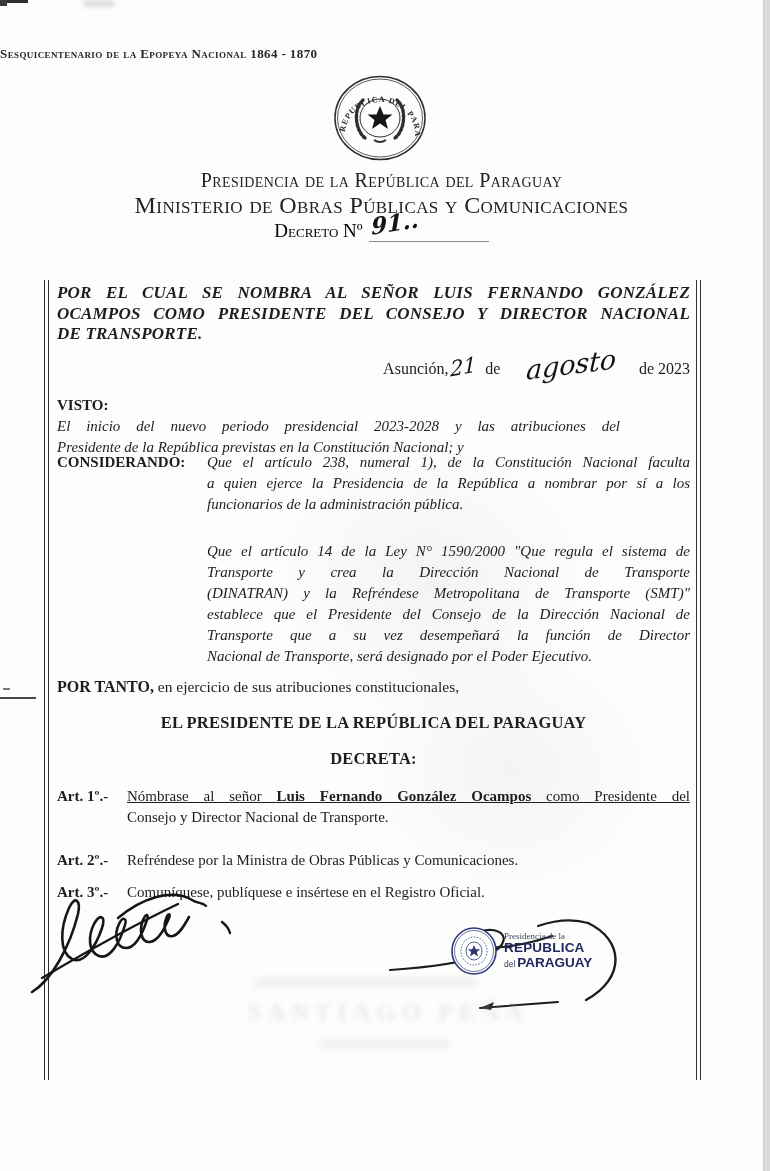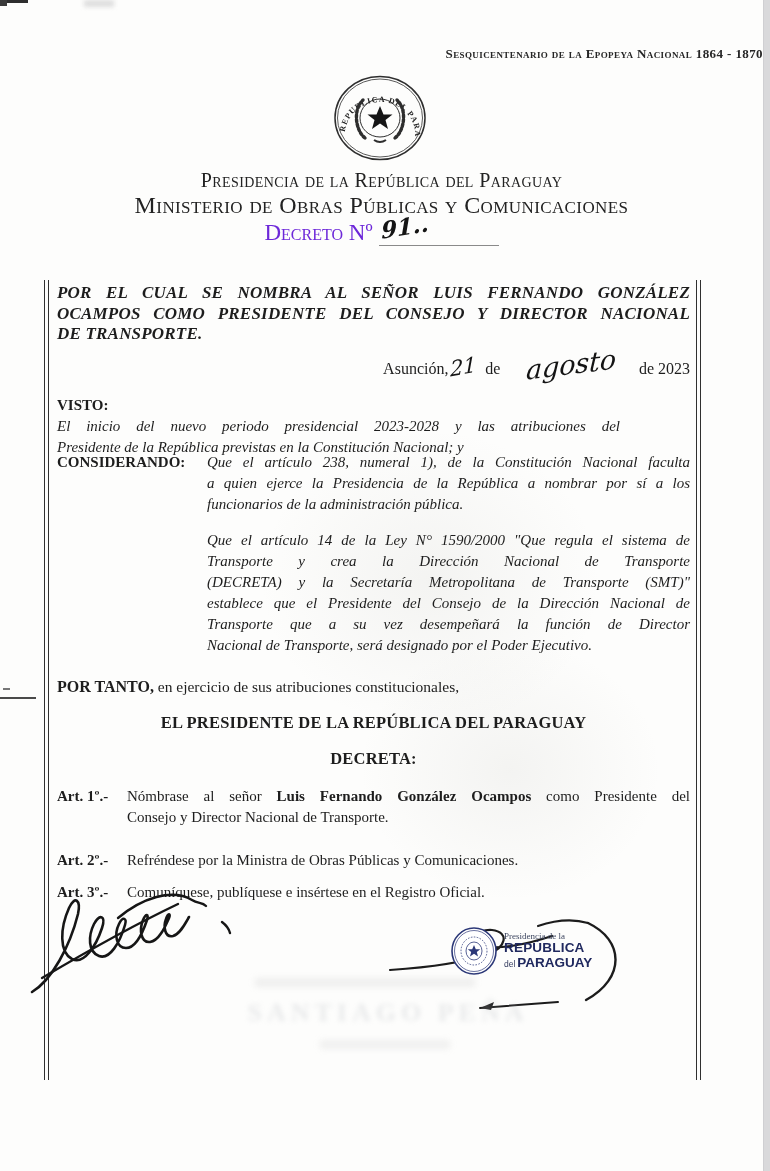--- a/index.html
+++ b/index.html
@@ -9,29 +9,29 @@
   }
   
   .scan-band-right { position:absolute; left:763px; top:0; width:7px; height:1171px; background:#d9d9db; border-left:1px solid #cfcfd2; }
   .scan-mark-topleft { position:absolute; left:0; top:0; width:28px; height:3px; background:#2e2e2e; }
   .scan-blob-topleft { position:absolute; left:0; top:0; width:7px; height:6px; background:#3a3a3a; }
   .scan-smudge-top { position:absolute; left:84px; top:0; width:30px; height:7px; background:#dedede; filter:blur(2px); }
   .margin-dash { position:absolute; left:0; top:697px; width:36px; height:2px; background:#4a4a4a; }
   .margin-dash-small { position:absolute; left:3px; top:688px; width:7px; height:2px; background:#777; }
 
   
-  .motto { position:absolute; left:0; top:46px; width:763px; text-align:right;
+  .motto { position:absolute; left:0; top:46px; width:763px; text-align:left;
     font-variant:small-caps; font-weight:600; font-size:13px; letter-spacing:0.4px; color:#262626; }
   .seal { position:absolute; left:332px; top:74px; width:96px; height:88px; }
   .inst1 { position:absolute; left:0; top:169px; width:763px; text-align:center;
     font-variant:small-caps; font-weight:500; font-size:20px; letter-spacing:0.4px; color:#222; }
   .inst2 { position:absolute; left:0; top:192px; width:763px; text-align:center;
     font-variant:small-caps; font-weight:500; font-size:24px; letter-spacing:0.4px; color:#222; }
   .decree-row { position:absolute; left:0; top:220px; width:763px; display:flex; justify-content:center; align-items:flex-end; }
-  .decree-label { font-variant:small-caps; font-weight:500; font-size:23px; color:#6d28d9; }
+  .decree-label { font-variant:small-caps; font-weight:500; font-size:19px; color:#000000; }
   .decree-blank { position:relative; width:120px; margin-left:6px; border-bottom:1.5px solid #8a8a8a; height:20px; }
   .hand { font-family:"DejaVu Serif", serif; font-style:italic; color:#141414; }
   .decree-number { position:absolute; left:2px; top:-12px; font-size:23px; font-weight:600; transform:rotate(-9deg) skewX(-8deg); }
 
   
   .rule { position:absolute; top:280px; height:800px; width:3px;
     border-left:1.2px solid #303030; border-right:1.2px solid #303030; }
   .rule.left  { left:44px; }
   .rule.right { left:696px; }
 
@@ -44,31 +44,31 @@
   .hand-day { font-size:21px; transform:rotate(-10deg) skewX(-10deg); display:inline-block; margin:0 8px 0 2px; }
   .hand-month { font-size:27px; transform:rotate(-7deg) skewX(-10deg); display:inline-block; margin:0 22px 0 26px; }
   .labeled { display:flex; }
   .labeled .lab { font-weight:bold; flex:0 0 auto; }
   .visto-blk { top:395px;flex-direction:column; }
   .visto-blk .lab { width:70px; }
   .visto-blk .txt { width:563px; }
   .cons-blk { top:452px; }
   .cons-blk .lab { width:150px; }
   .cons-blk .txt { width:483px; }
-  .cons-blk .p2 { margin-top:15px; }
+  .cons-blk .p2 { margin-top:26px; }
   .portanto-blk { top:676px; font-size:15.5px; }
   .portanto-blk b { font-size:16px; }
   .centerline { text-align:center; font-weight:bold; font-size:16.5px; letter-spacing:0.2px; }
   .pres-blk { top:712px; }
   .decreta-blk { top:748px; }
   .art { display:flex; }
   .art .lab { font-weight:bold; width:70px; flex:0 0 auto; }
   .art .txt { width:563px; }
   .a1-blk { top:786px; }
-  .a1-l1 { text-align:justify; text-align-last:justify; }
+  .a1-l1 { text-align:justify; text-align-last:justify;text-decoration:underline; }
   .a2-blk { top:850px; }
   .a3-blk { top:882px; }
 
   
   .signature { position:absolute; left:26px; top:880px; width:220px; height:120px; }
   .stamp-group { position:absolute; left:388px; top:914px; width:250px; height:105px; }
   .stamp-flourish { position:absolute; left:0; top:0; width:250px; height:105px; }
   .stamp-seal { position:absolute; left:62px; top:12px; width:48px; height:50px; }
   .stamp-text { position:absolute; left:116px; top:18px; line-height:1.05; }
   .stamp-l1 { font-size:9px; color:#3c455f; font-family:"Liberation Serif", serif; }
@@ -154,21 +154,21 @@
     <div class="lab">CONSIDERANDO:</div>
     <div class="txt">
       <div class="jlines">
           <div>Que el artículo 238, numeral 1), de la Constitución Nacional faculta</div>
           <div>a quien ejerce la Presidencia de la República a nombrar por sí a los</div>
           <div>funcionarios de la administración pública.</div>
         </div>
       <div class="jlines p2">
           <div>Que el artículo 14 de la Ley N° 1590/2000 "Que regula el sistema de</div>
           <div>Transporte y crea la Dirección Nacional de Transporte</div>
-          <div>(DECRETA) y la Secretaría Metropolitana de Transporte (SMT)"</div>
+          <div>(DINATRAN) y la Refréndese Metropolitana de Transporte (SMT)"</div>
           <div>establece que el Presidente del Consejo de la Dirección Nacional de</div>
           <div>Transporte que a su vez desempeñará la función de Director</div>
           <div>Nacional de Transporte, será designado por el Poder Ejecutivo.</div>
         </div>
     </div>
   </div>
 
   <div class="blk pres-blk centerline">EL PRESIDENTE DE LA REPÚBLICA DEL PARAGUAY</div>
 
   <div class="blk portanto-blk">

